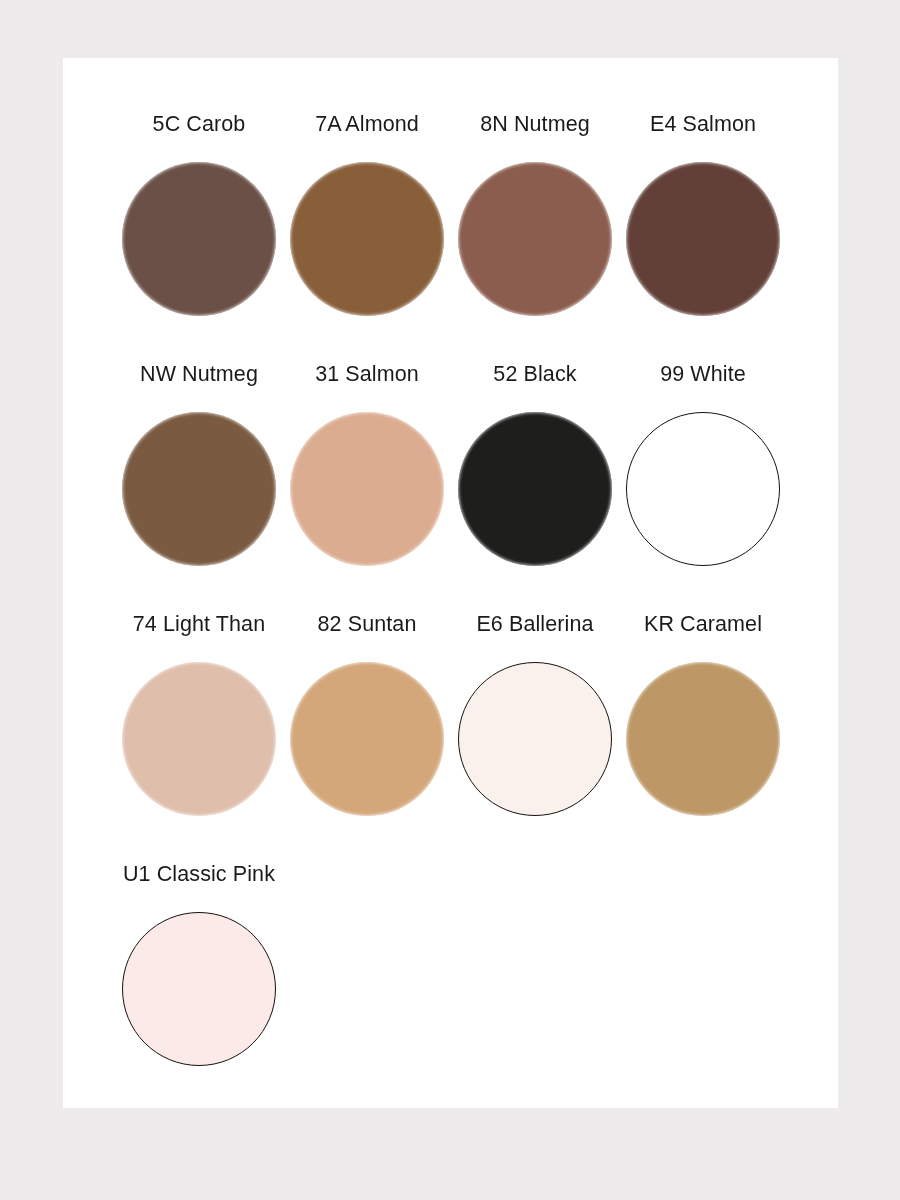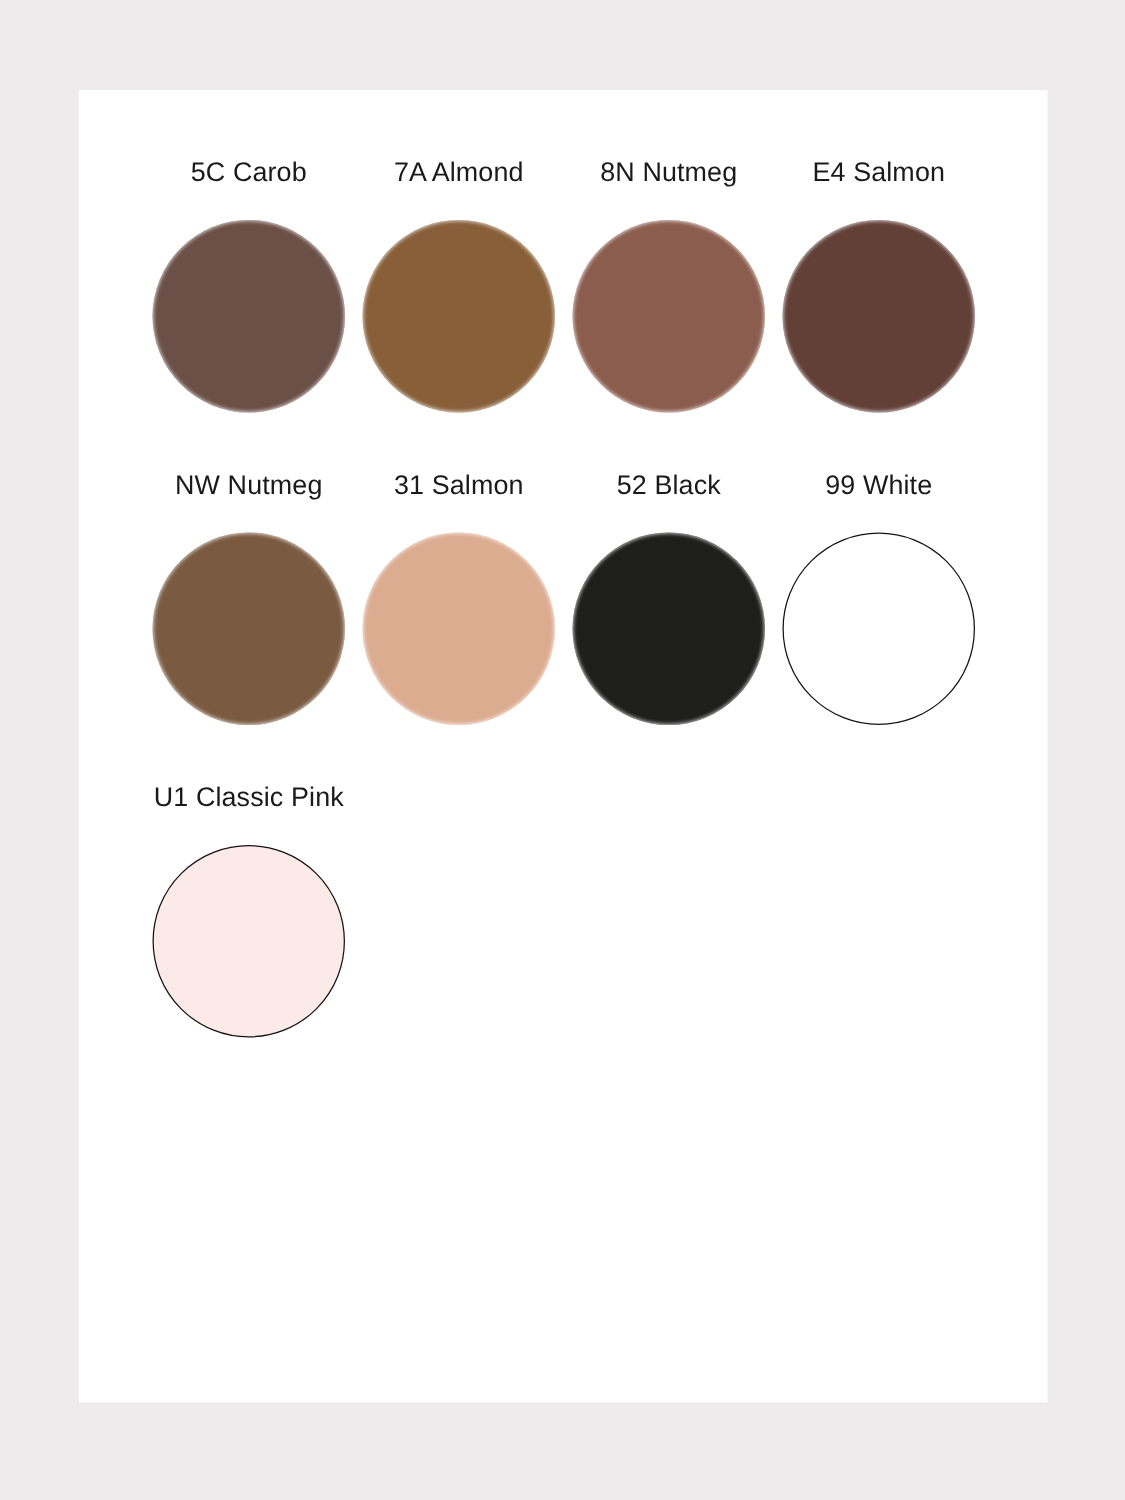--- a/index.html
+++ b/index.html
@@ -9,21 +9,21 @@
   body {
     width: 900px;
     height: 1200px;
     background: #edebeb;
     font-family: "Liberation Sans", sans-serif;
     overflow: hidden;
   }
   #swatch-card {
     position: absolute;
     left: 63px;
-    top: 72px;
+    top: 58px;
     width: 775px;
     height: 1050px;
     background: #ffffff;
   }
   .grid {
     position: absolute;
     left: 52px;
     top: 56px;
     width: 700px;
   }
@@ -125,20 +125,46 @@
         </div>
       </div>
       <div class="swatch-cell">
         <div class="swatch-label">99 White</div>
         <div class="swatch-disc-wrap">
           <div class="swatch-disc outlined" style="background-color: rgb(255, 255, 255);"></div>
         </div>
       </div>
     </div>
 
+    <div class="swatch-row">
+      <div class="swatch-cell">
+        <div class="swatch-label">74 Light Than</div>
+        <div class="swatch-disc-wrap">
+          <div class="swatch-disc soft" style="background-color: rgb(223, 190, 171);"></div>
+        </div>
+      </div>
+      <div class="swatch-cell">
+        <div class="swatch-label">82 Suntan</div>
+        <div class="swatch-disc-wrap">
+          <div class="swatch-disc soft" style="background-color: rgb(212, 167, 123);"></div>
+        </div>
+      </div>
+      <div class="swatch-cell">
+        <div class="swatch-label">E6 Ballerina</div>
+        <div class="swatch-disc-wrap">
+          <div class="swatch-disc outlined" style="background-color: rgb(250, 240, 236);"></div>
+        </div>
+      </div>
+      <div class="swatch-cell">
+        <div class="swatch-label">KR Caramel</div>
+        <div class="swatch-disc-wrap">
+          <div class="swatch-disc soft" style="background-color: rgb(189, 151, 102);"></div>
+        </div>
+      </div>
+    </div>
 
     <div class="swatch-row">
       <div class="swatch-cell">
         <div class="swatch-label">U1 Classic Pink</div>
         <div class="swatch-disc-wrap">
           <div class="swatch-disc outlined" style="background-color: rgb(251, 234, 232);"></div>
         </div>
       </div>
       <div class="empty-cell"></div>
       <div class="empty-cell"></div>

